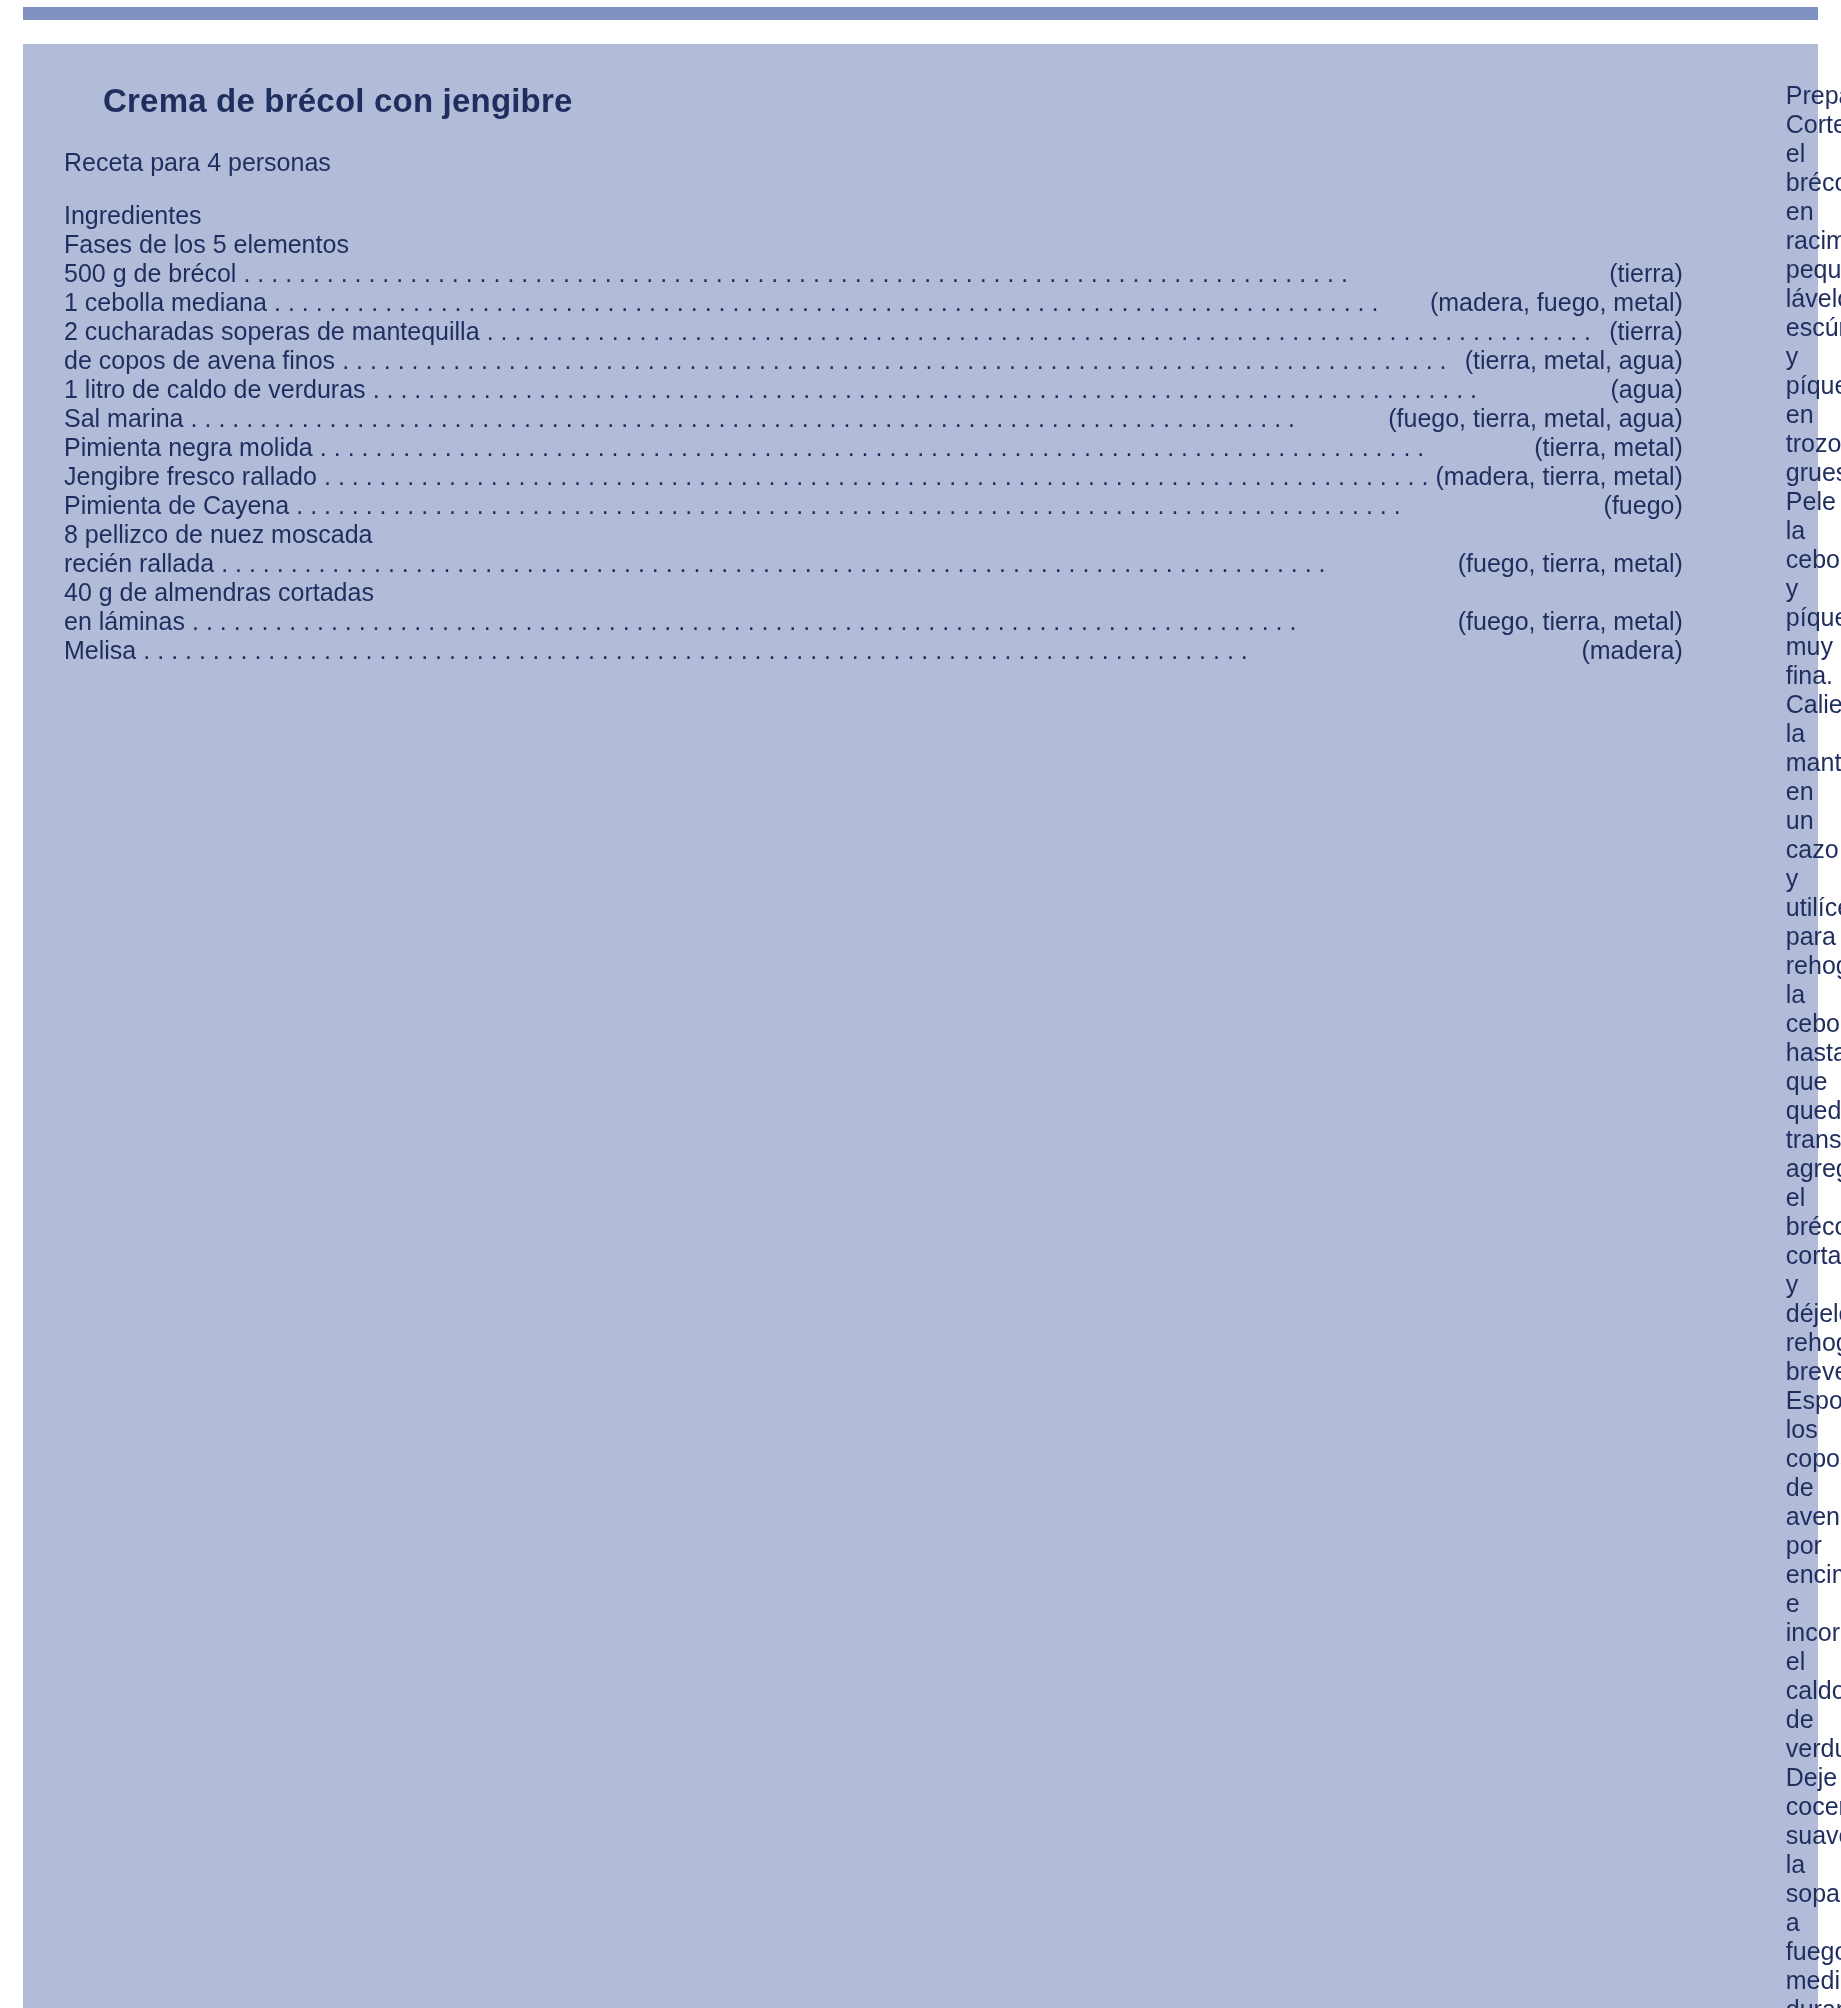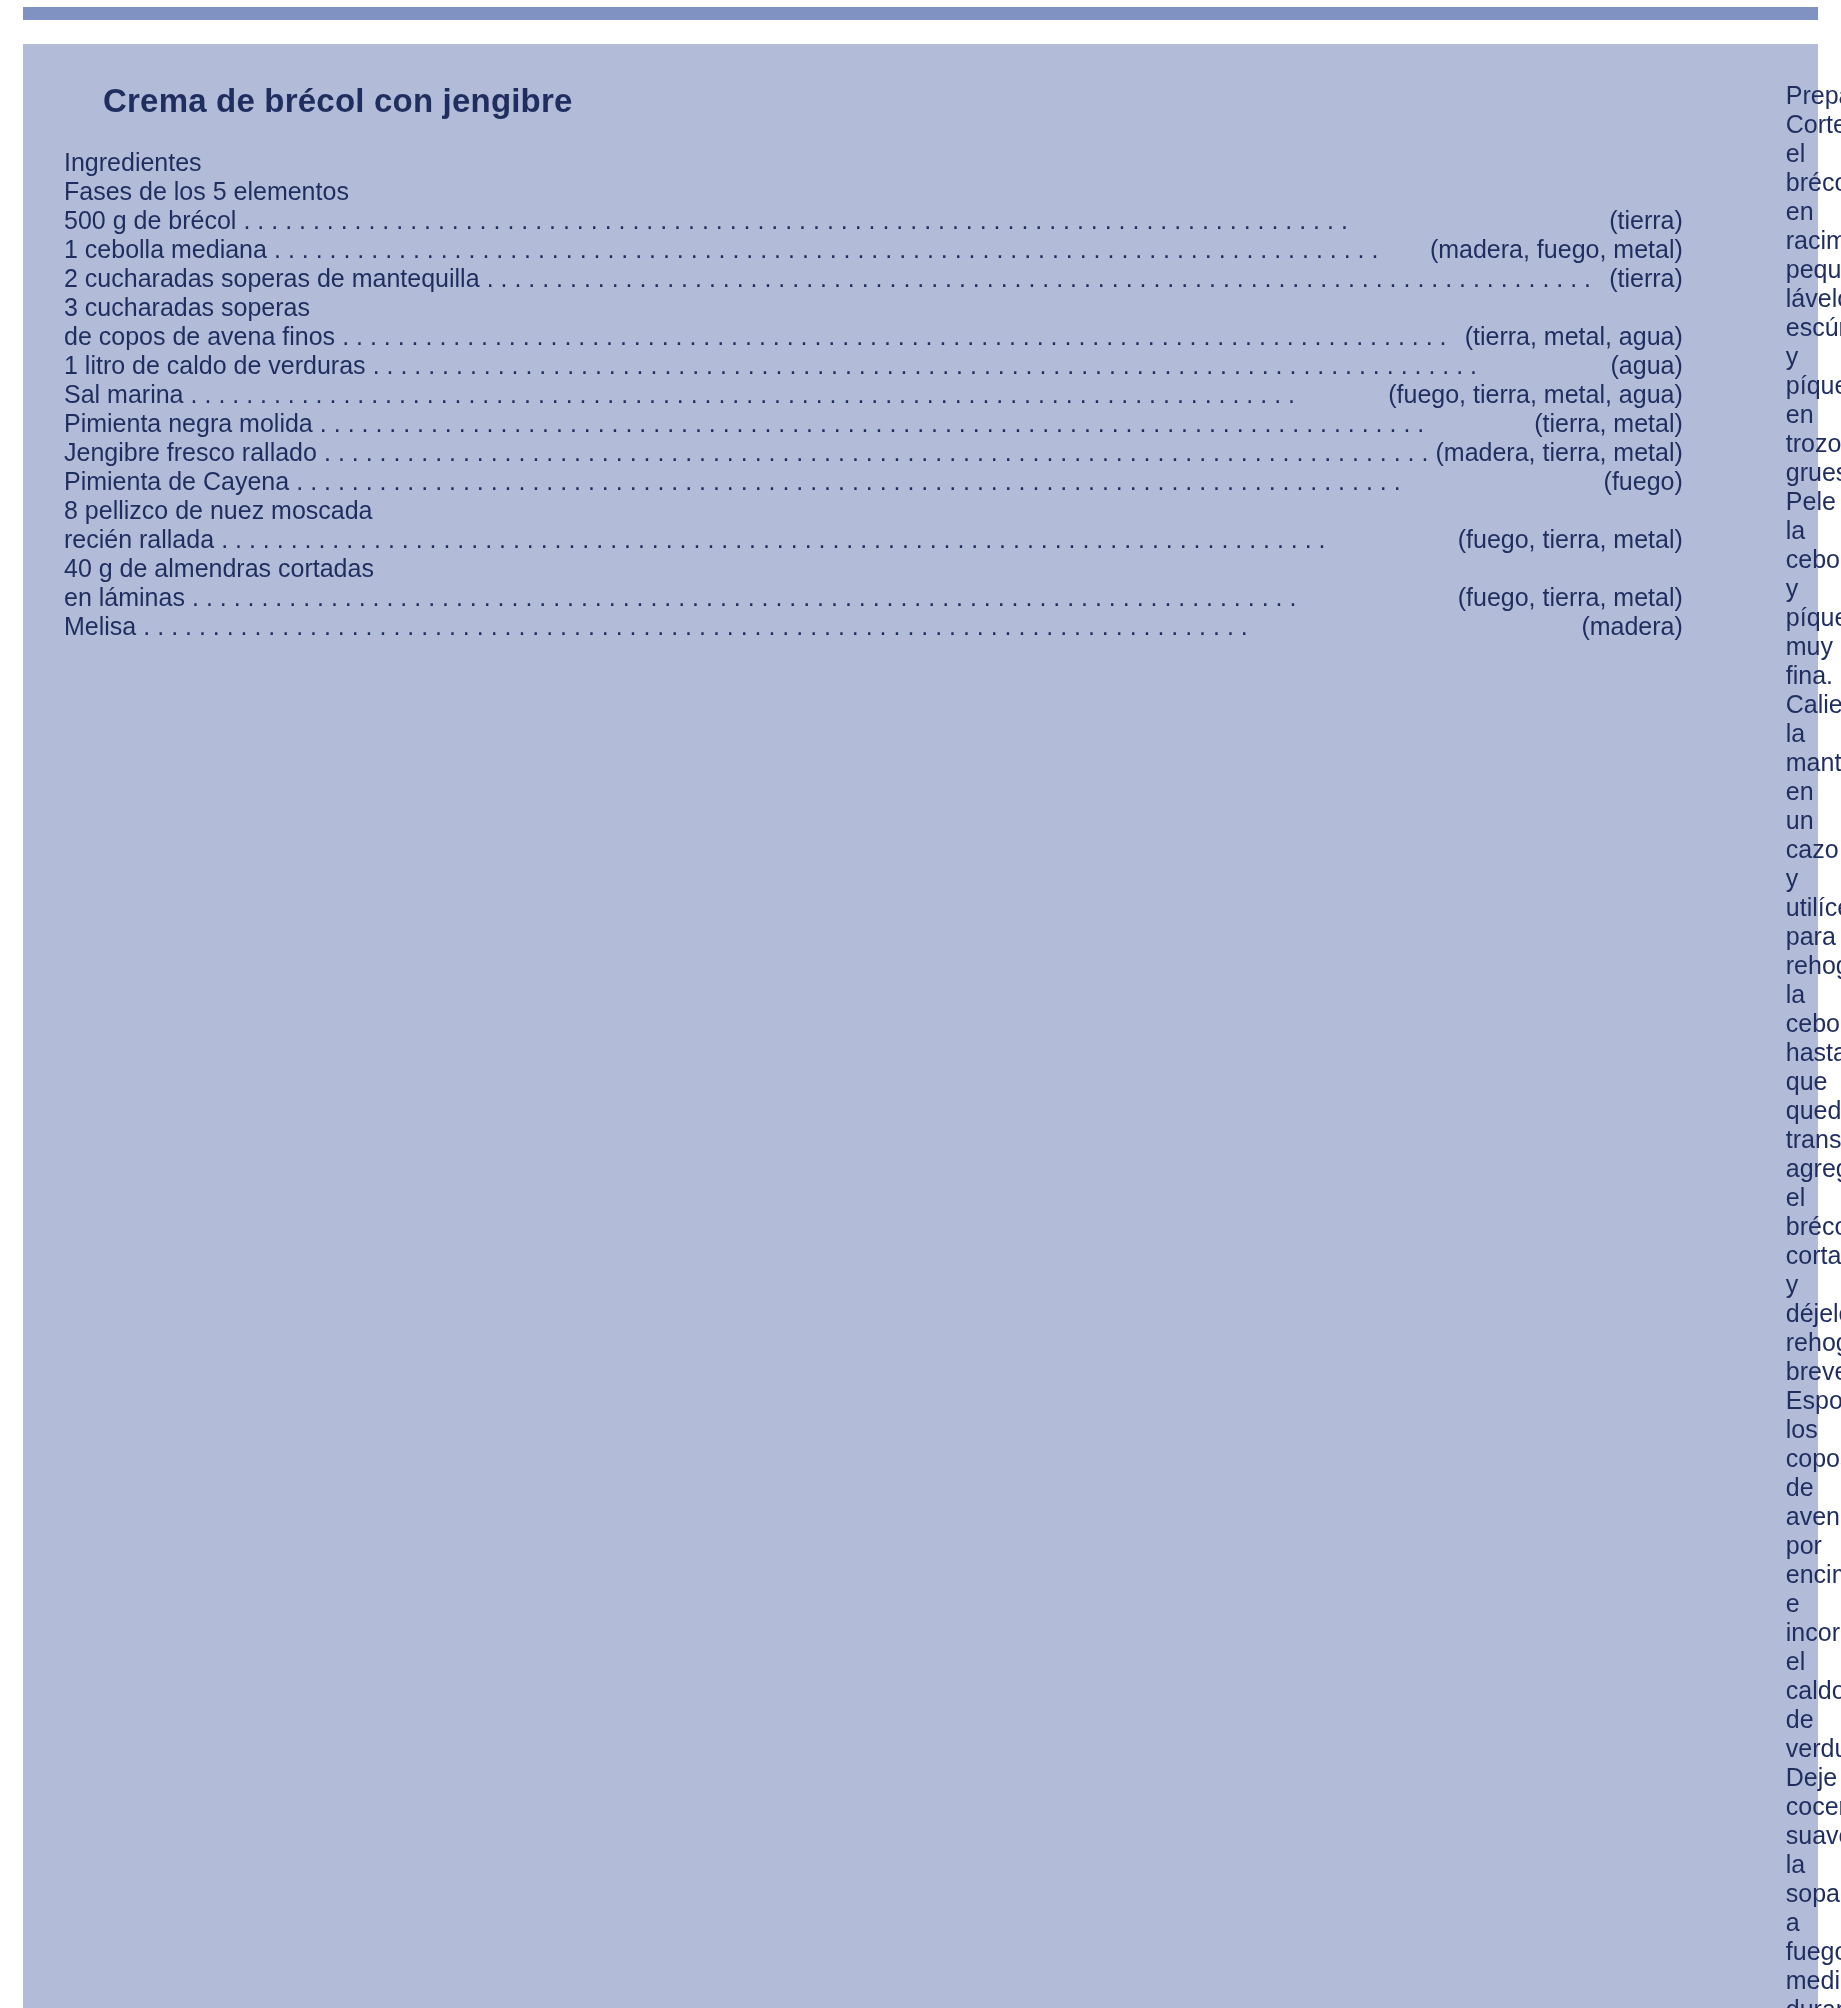--- a/index.html
+++ b/index.html
@@ -70,20 +70,21 @@
 </head>
 <body>
 
 <div class="page">
 
   <div class="bar bar--top"></div>
 
   <section class="card card--first">
     <div class="col col--left">
       <h1 class="title">Crema de brécol con jengibre</h1>
+      <p class="servings">Receta para 4 personas</p>
       <p class="subhead">Ingredientes</p>
       <p class="subhead">Fases de los 5 elementos</p>
       <div class="ingredients">
 
           <div class="ing-row">
             <span class="ing-name">500 g de brécol</span>
             <span class="leader">. . . . . . . . . . . . . . . . . . . . . . . . . . . . . . . . . . . . . . . . . . . . . . . . . . . . . . . . . . . . . . . . . . . . . . . . . . . . . . . . </span>
             <span class="ing-el">(tierra)</span>
           </div>
 
@@ -92,24 +93,20 @@
             <span class="leader">. . . . . . . . . . . . . . . . . . . . . . . . . . . . . . . . . . . . . . . . . . . . . . . . . . . . . . . . . . . . . . . . . . . . . . . . . . . . . . . . </span>
             <span class="ing-el">(madera, fuego, metal)</span>
           </div>
 
           <div class="ing-row">
             <span class="ing-name">2 cucharadas soperas de mantequilla</span>
             <span class="leader">. . . . . . . . . . . . . . . . . . . . . . . . . . . . . . . . . . . . . . . . . . . . . . . . . . . . . . . . . . . . . . . . . . . . . . . . . . . . . . . . </span>
             <span class="ing-el">(tierra)</span>
           </div>
 
-          <div class="ing-row no-element">
-            <span class="ing-name">3 cucharadas soperas</span>
-
-          </div>
 
           <div class="ing-row">
             <span class="ing-name">de copos de avena finos</span>
             <span class="leader">. . . . . . . . . . . . . . . . . . . . . . . . . . . . . . . . . . . . . . . . . . . . . . . . . . . . . . . . . . . . . . . . . . . . . . . . . . . . . . . . </span>
             <span class="ing-el">(tierra, metal, agua)</span>
           </div>
 
           <div class="ing-row">
             <span class="ing-name">1 litro de caldo de verduras</span>
             <span class="leader">. . . . . . . . . . . . . . . . . . . . . . . . . . . . . . . . . . . . . . . . . . . . . . . . . . . . . . . . . . . . . . . . . . . . . . . . . . . . . . . . </span>

